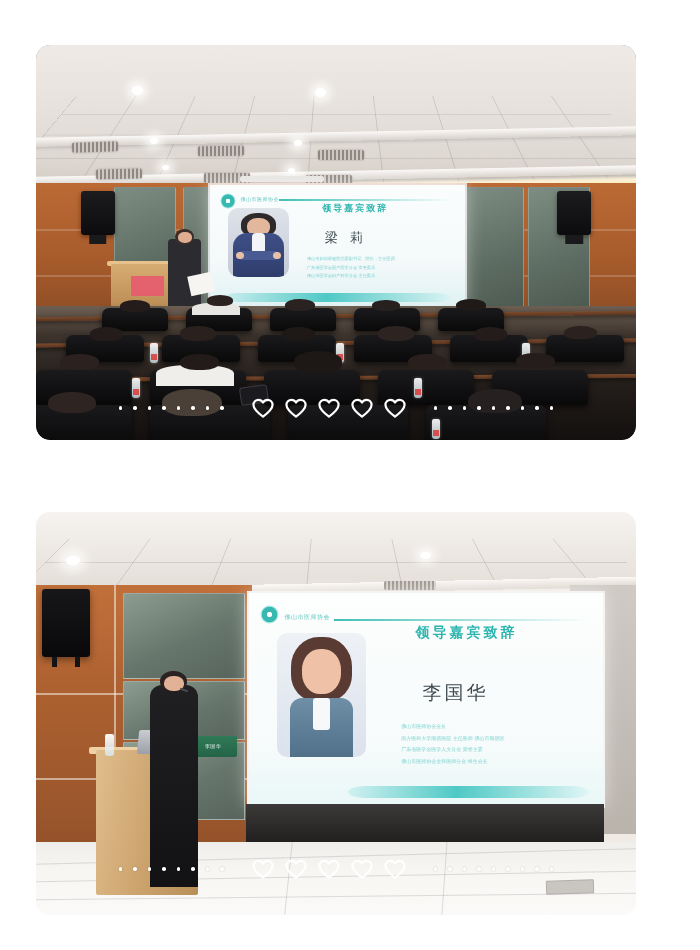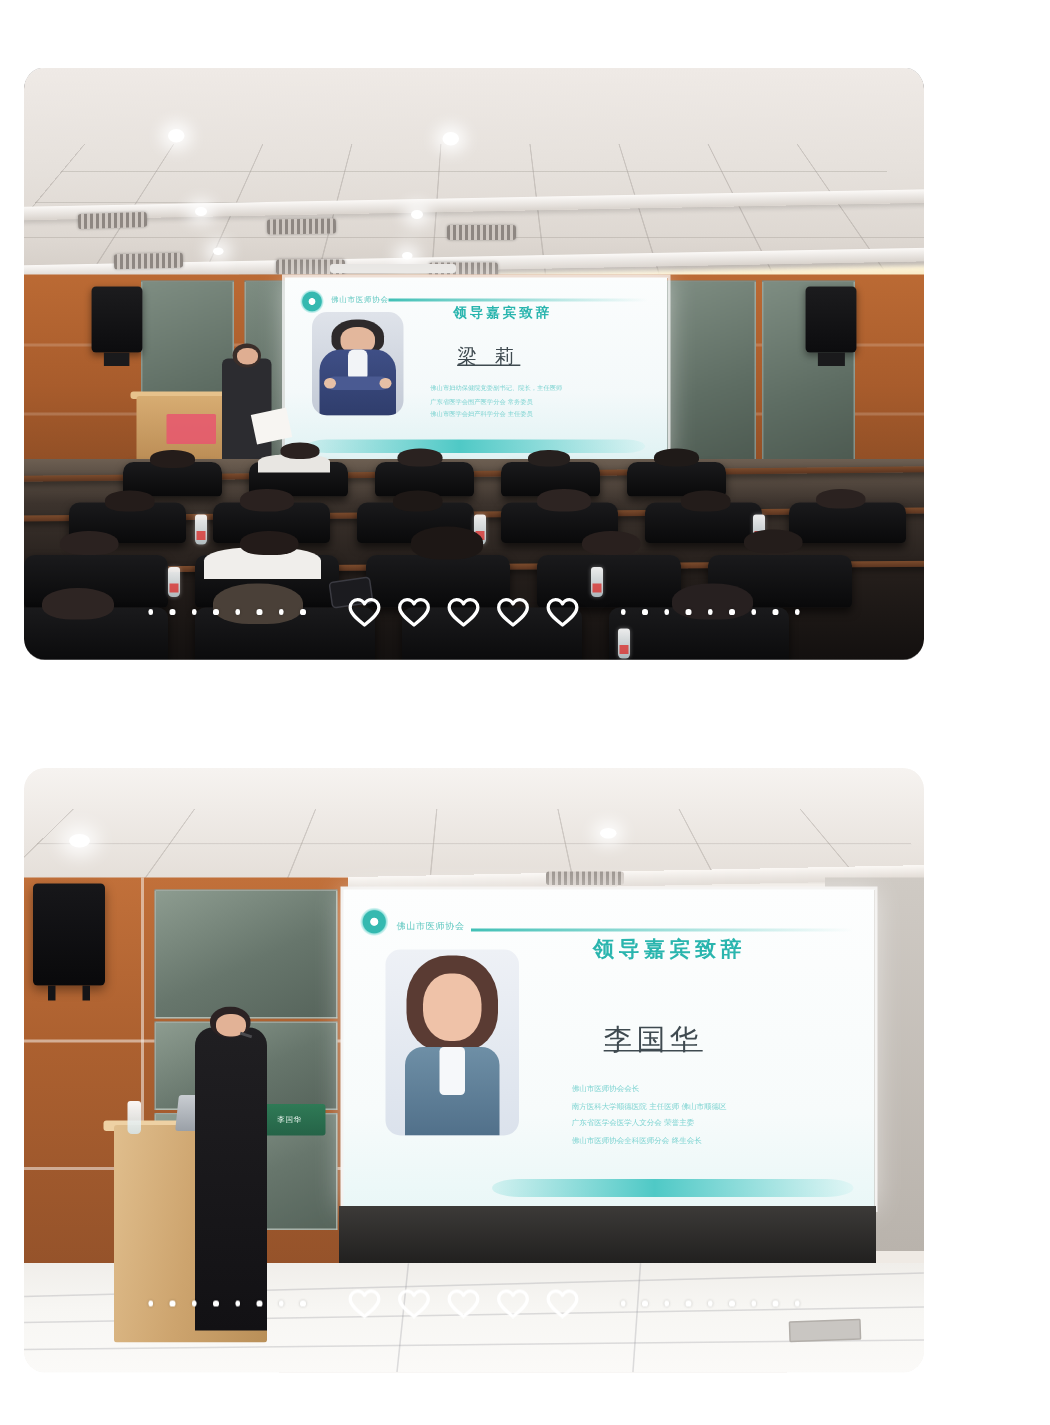--- a/index.html
+++ b/index.html
@@ -1,21 +1,21 @@
 <!DOCTYPE html>
 <html><head>
 <meta charset="utf-8">
 <style>
   html,body{margin:0;padding:0;background:#ffffff;}
   body{width:700px;height:950px;overflow:hidden;font-family:"DejaVu Sans","Liberation Sans",sans-serif;}
 
   .page{position:relative;width:700px;height:950px;background:#fff;}
 
   
-  .photo-card{position:absolute;left:16px;width:600px;overflow:hidden;}
+  .photo-card{position:absolute;left:36px;width:600px;overflow:hidden;}
   #photo-1{top:45px;height:395px;}
   #photo-2{top:512px;height:403px;}
 
   .photo-inner{position:absolute;inset:0;overflow:hidden;border-radius:14px;
     -webkit-mask-image:radial-gradient(120% 120% at 50% 50%, #000 74%, rgba(0,0,0,0.55) 88%, rgba(0,0,0,0) 100%);
             mask-image:radial-gradient(120% 120% at 50% 50%, #000 74%, rgba(0,0,0,0.55) 88%, rgba(0,0,0,0) 100%);
     filter:blur(0.25px);}
 
   
   .s1{position:absolute;inset:0;background:#2a2522;}
@@ -51,21 +51,21 @@
   .s1 .screen{position:absolute;left:29%;top:35.5%;width:42.5%;height:31%;
     background:linear-gradient(180deg,#fbfdfd 0%,#f4f9fa 62%,#dff2f3 100%);
     box-shadow:0 0 16px rgba(255,255,255,.5), 0 0 0 2px rgba(250,250,250,.75);}
   .s1 .screen-top{position:absolute;left:34%;top:33.2%;width:14%;height:6px;background:#e7e5e2;border-radius:2px;}
 
   .sld-logo{position:absolute;border-radius:50%;background:
      radial-gradient(circle at 50% 50%, #ffffff 18%, #35b9b0 22%, #35b9b0 55%, #9fe3df 60%, #ffffff 72%);}
   .sld-rule{position:absolute;height:1.5px;background:linear-gradient(90deg,#41c0b6,rgba(65,192,182,0));}
   .sld-brand{position:absolute;color:#63c9c2;letter-spacing:.5px;filter:blur(.4px);}
   .sld-title{position:absolute;color:#2ab5ae;font-weight:bold;letter-spacing:2px;filter:blur(.35px);}
-  .sld-name{position:absolute;color:#3f4a50;letter-spacing:4px;text-decoration:underline;}
+  .sld-name{position:absolute;color:#3f4a50;letter-spacing:4px;}
   .sld-body{position:absolute;color:#7fd4d2;line-height:1.55;filter:blur(.5px);}
   .sld-band{position:absolute;border-radius:50%/40px;
     background:linear-gradient(90deg,rgba(55,200,195,.15),#4fc9c6 45%,rgba(190,240,238,.25));}
   .sld-portrait{position:absolute;border-radius:10px;overflow:hidden;
     background:linear-gradient(180deg,#dfe3ea,#c3cad6);}
   .sld-portrait .hair{position:absolute;left:22%;top:6%;width:56%;height:34%;border-radius:48% 48% 36% 36%;background:#2e2a2b;}
   .sld-portrait .face{position:absolute;left:31%;top:14%;width:38%;height:26%;border-radius:45%;background:#e3b79c;}
   .sld-portrait .body{position:absolute;left:8%;top:36%;width:84%;height:64%;border-radius:14px 14px 0 0;background:linear-gradient(180deg,#3f4f86,#2f3d6c);}
   .sld-portrait .shirt{position:absolute;left:40%;top:36%;width:20%;height:30%;background:#f2f4f7;border-radius:4px;}
   .sld-portrait .arm{position:absolute;left:16%;top:62%;width:68%;height:13%;border-radius:8px;background:#4a5a92;}

